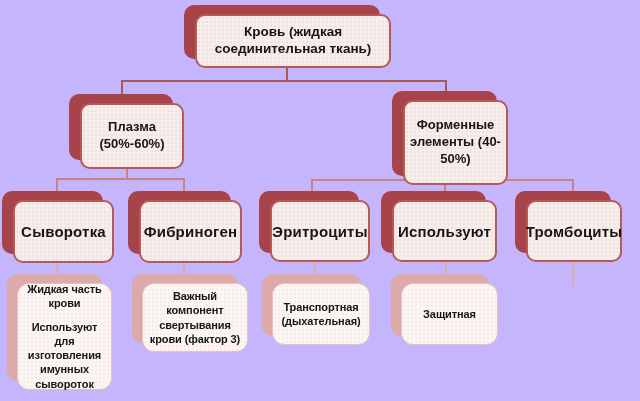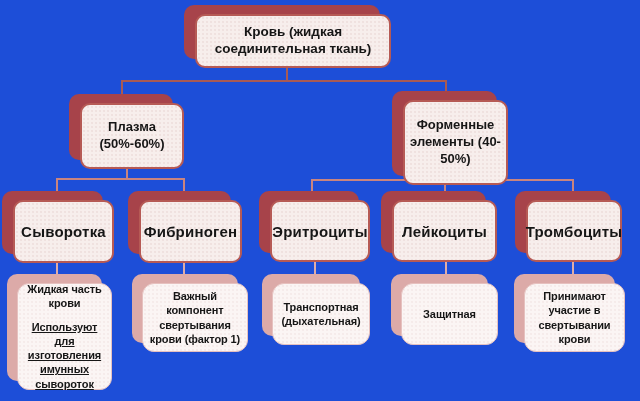--- a/index.html
+++ b/index.html
@@ -11,21 +11,21 @@
     --light-fill:#fbf5f4;
     --connector:#a85a54;
     --connector-mid:#c9847f;
     --connector-light:#ddaca8;
     --text:#161616;
   }
   html,body{margin:0;padding:0;background:#ffffff;}
   .canvas{
     position:relative;
     width:640px;height:401px;
-    background:#1d4ed8;
+    background:#c4b5fd;
     font-family:"Liberation Sans", sans-serif;
     overflow:hidden;
   }
   
   .line{position:absolute;z-index:0;}
   .line.v{width:2px;}
   .line.h{height:2px;}
   .lv1{background:var(--connector);}
   .lv2{background:var(--connector-mid);}
   .lv3{background:var(--connector-light);}
@@ -58,21 +58,21 @@
     background:var(--light-fill);
     background-image:radial-gradient(rgba(200,150,150,0.10) 1px, transparent 1px);
     background-size:4px 4px;
     border:1.5px solid var(--light-border);
     border-radius:12px;
   }
   .t-root{font-size:13.5px;line-height:1.25;}
   .t-l2{font-size:13px;line-height:1.3;}
   .t-l3{font-size:15px;letter-spacing:0.2px;}
   .t-desc{font-size:11px;line-height:1.3;letter-spacing:-0.1px;}
-  .t-desc .p2{margin-top:9px;display:block;text-decoration:underline;}
+  .t-desc .p2{margin-top:9px;display:block;}
 </style>
 </head>
 <body>
 
 <div class="canvas">
 
   <div class="line v lv1" style="left:286px;top:68px;height:14px"></div>
   <div class="line h lv1" style="left:121px;top:80px;width:326px"></div>
   <div class="line v lv1" style="left:121px;top:80px;height:25px"></div>
   <div class="line v lv1" style="left:445px;top:80px;height:22px"></div>
@@ -108,38 +108,35 @@
   <div class="node" style="left:13px;top:200px;width:101px;height:63px">
     <div class="box t-l3">Сыворотка</div>
   </div>
   <div class="node" style="left:270px;top:200px;width:100px;height:62px">
     <div class="box t-l3">Эритроциты</div>
   </div>
   <div class="node" style="left:139px;top:200px;width:103px;height:63px">
     <div class="box t-l3">Фибриноген</div>
   </div>
   <div class="node" style="left:392px;top:200px;width:105px;height:62px">
-    <div class="box t-l3">Лейкоциты</div>
+    <div class="box t-l3">Используют</div>
   </div>
   <div class="node" style="left:526px;top:200px;width:96px;height:62px">
     <div class="box t-l3">Тромбоциты</div>
   </div>
 
   <div class="node light" style="left:17px;top:283px;width:95px;height:107px">
     <div class="box t-desc">
       <span>Жидкая часть крови</span>
       <span class="p2">Используют для изготовления имунных сывороток</span>
     </div>
   </div>
   <div class="node light" style="left:142px;top:283px;width:106px;height:69px">
-    <div class="box t-desc">Важный компонент свертывания крови (фактор 1)</div>
+    <div class="box t-desc">Важный компонент свертывания крови (фактор 3)</div>
   </div>
   <div class="node light" style="left:401px;top:283px;width:97px;height:62px">
     <div class="box t-desc">Защитная</div>
   </div>
   <div class="node light" style="left:272px;top:283px;width:98px;height:62px">
     <div class="box t-desc">Транспортная (дыхательная)</div>
   </div>
-  <div class="node light" style="left:524px;top:283px;width:101px;height:69px">
-    <div class="box t-desc">Принимают участие в свертывании крови</div>
-  </div>
 
 </div>
 
 </body></html>

